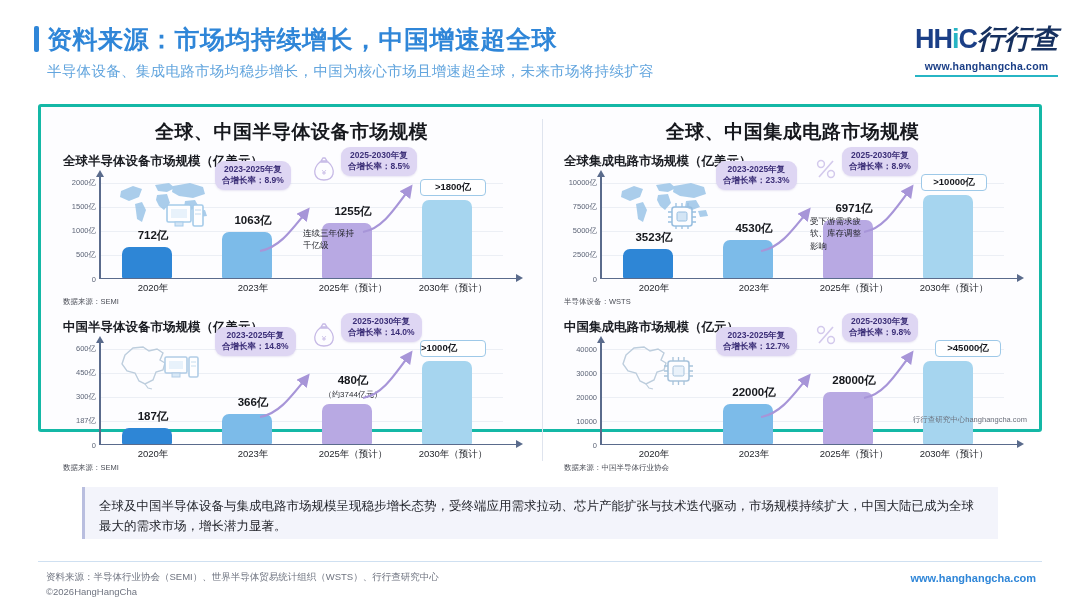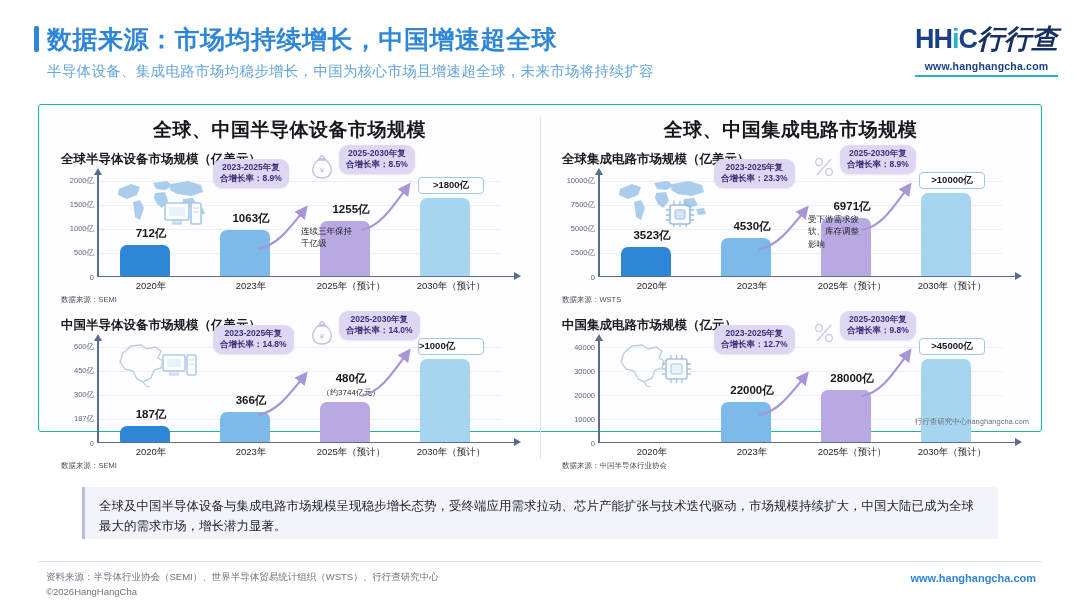--- a/index.html
+++ b/index.html
@@ -30,21 +30,21 @@
   .logo-wrap { position: absolute; right: 22px; top: 26px; text-align: center; }
   .logo-main { font-size: 27px; font-weight: bold; color: #1b3f87; letter-spacing: -1px; line-height: 1; }
   .logo-main .teal { color: #27b5c4; }
   .logo-main .cn { color: #16305f; letter-spacing: 0px; font-style: italic; }
   .logo-url { margin-top: 7px; font-size: 10.5px; font-weight: bold; color: #1b3f87; letter-spacing: .2px; }
   .logo-url-underline { margin-top: 3px; height: 1.5px; background: #27b5c4; width: 100%; }
 
   
   .card {
     position: absolute; left: 38px; top: 104px; width: 1004px; height: 328px;
-    background: #fdfdff; border: 1px solid #14b8a6; border-radius: 3px;
+    background: #fdfdff; border: 3px solid #14b8a6; border-radius: 3px;
   }
   .card-divider {
     position: absolute; left: 501px; top: 12px; width: 1px; height: 342px; background: #dfe4ee;
   }
   .panel { position: absolute; top: 0; width: 501px; height: 366px; }
   .panel.left { left: 0; }
   .panel.right { left: 501px; }
   .panel-title {
     position: absolute; top: 12px; left: 0; width: 100%;
     text-align: center; font-size: 19px; font-weight: bold; color: #16181d; letter-spacing: .5px;
@@ -145,21 +145,21 @@
     font-size: 11px; font-weight: bold; color: #2f86d8;
   }
 </style>
 </head>
 <body>
 
 <div class="slide">
 
   <div class="header">
     <div class="title-accent"></div>
-    <div class="page-title">数据来源：市场均持续增长，中国增速超全球</div>
+    <div class="page-title">资料来源：市场均持续增长，中国增速超全球</div>
     <div class="page-subtitle">半导体设备、集成电路市场均稳步增长，中国为核心市场且增速超全球，未来市场将持续扩容</div>
 
     <div class="logo-wrap">
       <div class="logo-main"><span>HH</span><span class="teal">i</span><span>C</span><span class="cn">行行查</span></div>
       <div class="logo-url">www.hanghangcha.com</div>
       <div class="logo-url-underline"></div>
     </div>
   </div>
 
   <div class="card">
@@ -430,21 +430,21 @@
           <div class="deco" style="left:250px;top:4px">
     <svg width="24" height="24" viewBox="0 0 24 24">
               <circle cx="7" cy="7" r="3.4" fill="none" stroke="#cfc4ea" stroke-width="1.5"></circle>
               <circle cx="17" cy="17" r="3.4" fill="none" stroke="#cfc4ea" stroke-width="1.5"></circle>
               <path d="M19 4 L5 20" stroke="#cfc4ea" stroke-width="1.6"></path>
             </svg>
   </div>
           <div class="note" style="left:246px;top:62px">受下游需求疲
 软、库存调整
 影响</div>
-          <div class="source" style="bottom:-2px">数据来源：WSTS</div>
+          <div class="source" style="bottom:-2px">半导体设备：WSTS</div>
         </div>
       <div class="chart-block bottom" id="chart-3">
           <div class="chart-title">中国集成电路市场规模（亿元）</div>
           <div class="plot">
             <div class="ytick" style="top:8.319999999999993px">40000</div>
             <div class="gridline" style="top:8.319999999999993px"></div>
             <div class="ytick" style="top:32.239999999999995px">30000</div>
             <div class="gridline" style="top:32.239999999999995px"></div>
             <div class="ytick" style="top:56.16px">20000</div>
             <div class="gridline" style="top:56.16px"></div>
@@ -468,21 +468,21 @@
               <div class="bar-slot" style="left:104px">
                 <div class="bar c1" style="height:40.480000000000004px;background:#7cbbe9"></div>
                 <div class="bar-value" style="bottom:44.480000000000004px">22000亿</div>
               </div>
               <div class="bar-slot" style="left:204px">
                 <div class="bar c2" style="height:51.52px;background:#b8a9e3"></div>
                 <div class="bar-value" style="bottom:55.52px">28000亿</div>
               </div>
               <div class="bar-slot" style="left:304px">
                 <div class="bar c3" style="height:82.8px;background:#a6d5ef"></div>
-                <div style="position:absolute;left:17px;bottom:86.8px;width:66px;text-align:center;
+                <div style="position:absolute;left:31px;bottom:86.8px;width:66px;text-align:center;
                  border:1px solid #9ec9e8;border-radius:4px;background:#ffffff;padding:1px 0;
                  font-size:9.5px;font-weight:bold;color:#16181d;white-space:nowrap;">&gt;45000亿</div>
               </div>
             </div>
             <div style="position:absolute;left:195px;top:31.2px">
               <svg class="arrow-svg" width="58" height="48" viewBox="0 0 58 48">
     <defs>
                   <marker id="ma3x" markerWidth="7" markerHeight="7" refX="4" refY="3" orient="auto">
       <path d="M0,0 L6,3 L0,6 z" fill="#a795d8"></path>
                   </marker>

